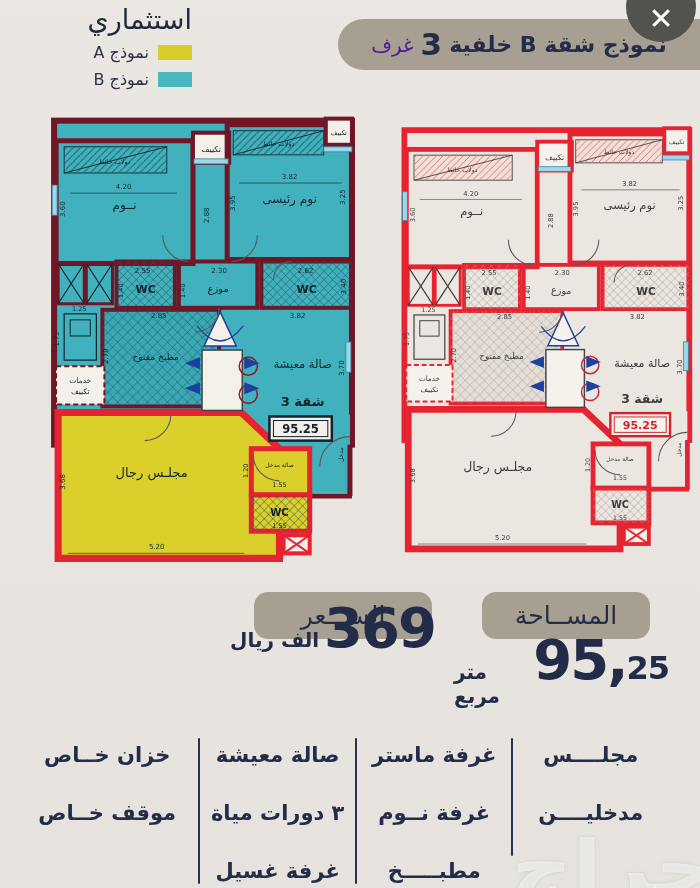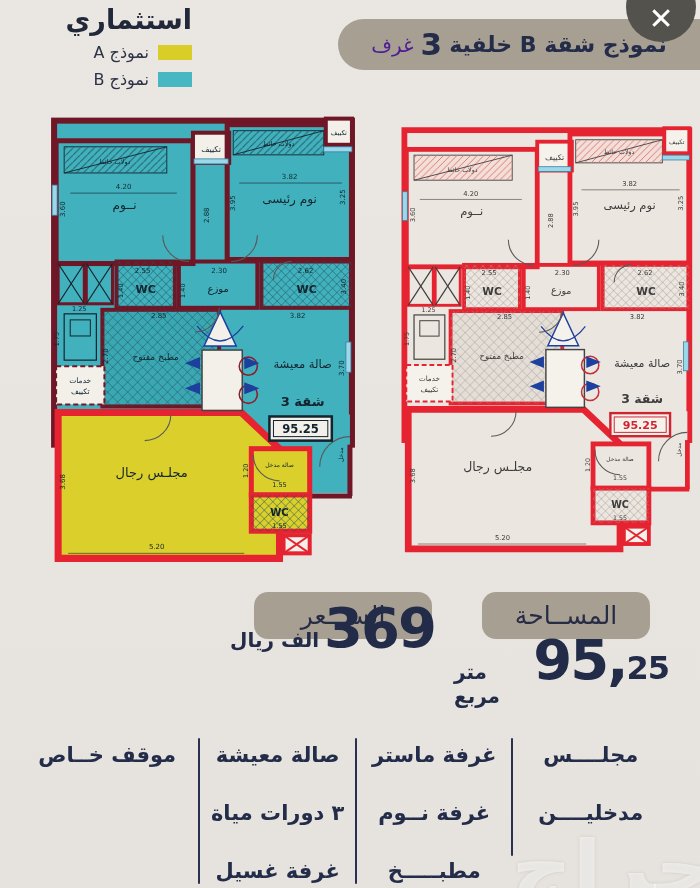--- a/index.html
+++ b/index.html
@@ -3,21 +3,21 @@
 <meta charset="utf-8">
 <style>
   html,body{margin:0;padding:0;background:#cfcbc5;}
   .stage{
     position:relative;width:700px;height:888px;overflow:hidden;
     background:linear-gradient(180deg,#eae6e1 0%,#e8e4df 60%,#e6e2dd 100%);
     font-family:"DejaVu Sans",sans-serif;color:#232c49;
   }
   
   .legend{position:absolute;left:58px;top:4px;width:134px;direction:rtl;}
-  .legend-title{font-size:27px;font-weight:bold;color:#202839;text-align:right;letter-spacing:0;}
+  .legend-title{font-size:27px;font-weight:normal;color:#202839;text-align:right;letter-spacing:0;}
   .legend-item{display:flex;align-items:center;gap:9px;margin-top:8px;direction:rtl;}
   .legend-swatch{width:34px;height:15px;flex:0 0 auto;}
   .legend-label{font-size:16px;color:#2b3246;white-space:nowrap;}
   
   .banner-title{
     position:absolute;left:338px;top:19px;width:362px;height:51px;background:#a89f93;
     border-radius:26px 0 0 26px;display:flex;align-items:center;justify-content:center;
     gap:7px;direction:rtl;color:#232c49;
   }
   .banner-main{font-size:22px;font-weight:bold;}
@@ -360,18 +360,19 @@
         <div class="feat-item">مطبـــــخ</div>
       </div>
       <div class="feat-divider h2"></div>
       <div class="feat-col">
         <div class="feat-item">صالة معيشة</div>
         <div class="feat-item">٣ دورات مياة</div>
         <div class="feat-item">غرفة غسيل</div>
       </div>
       <div class="feat-divider h2"></div>
       <div class="feat-col wide">
+        <div class="feat-item">خزان خــاص</div>
         <div class="feat-item">موقف خــاص</div>
       </div>
     </div>
 
   <div class="watermark">حراج</div>
 </div>
 
 </body></html>

